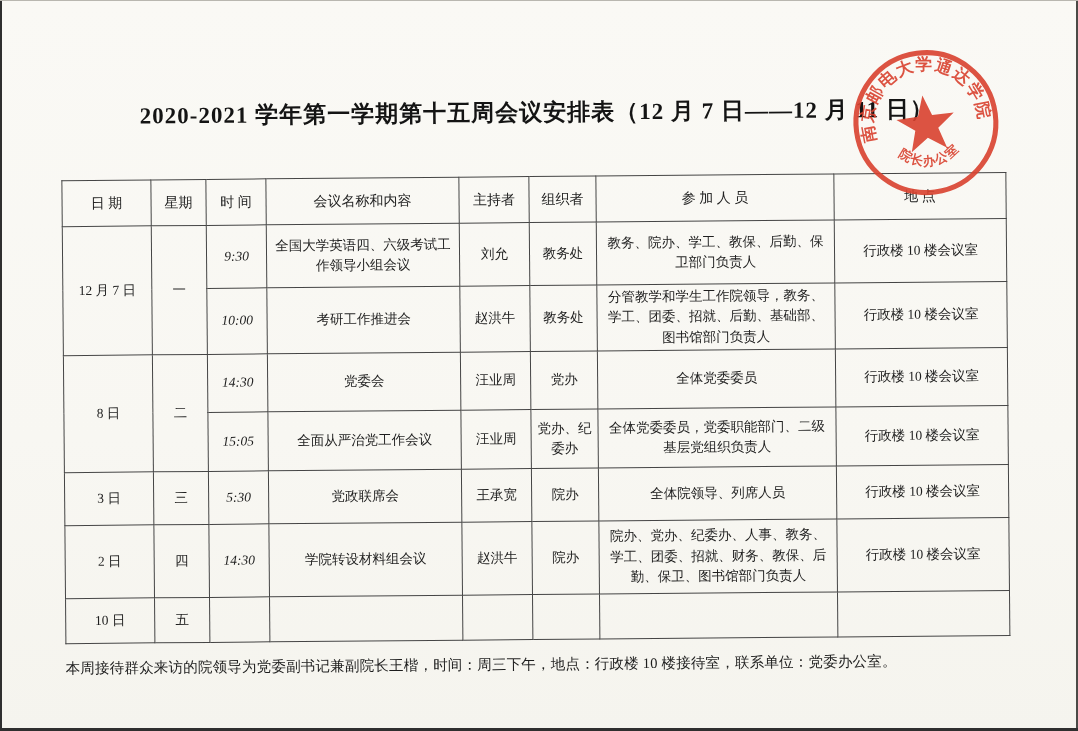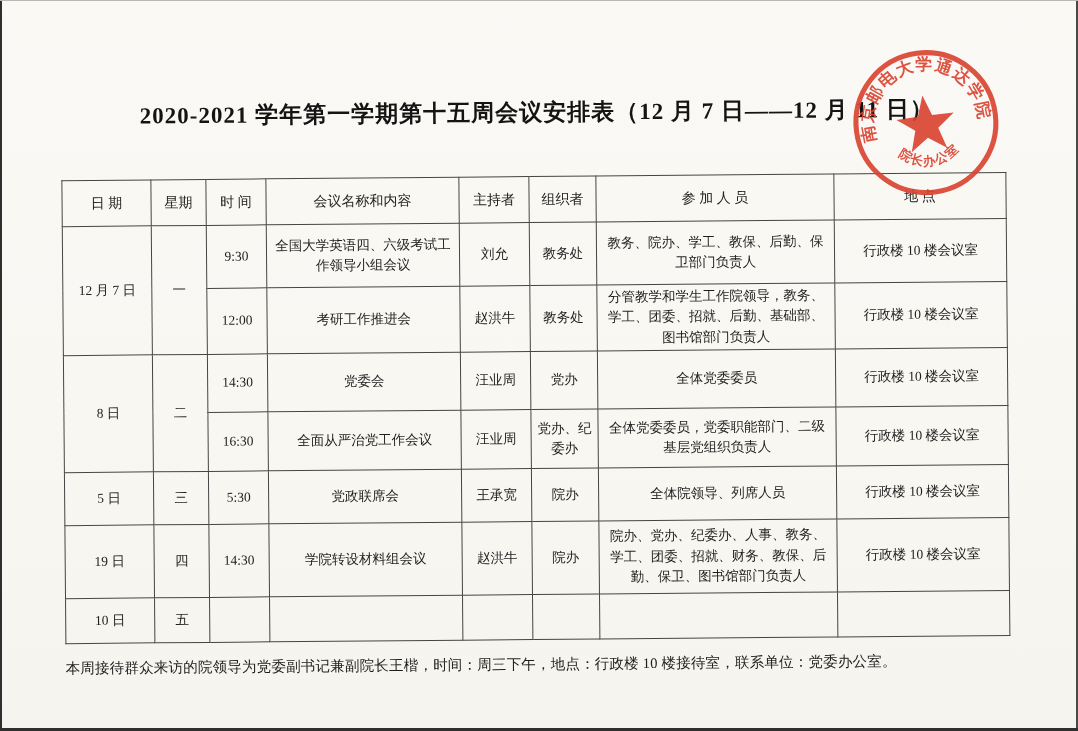--- a/index.html
+++ b/index.html
@@ -41,21 +41,21 @@
     font-size:13.5px;line-height:1.5;
     padding:2px 5px;
     overflow:hidden;
   }
   table.schedule th{font-size:14px;color:#222;}
   tr.r-h{height:46px;}
   tr.r1{height:63px;} tr.r2{height:56px;} tr.r3{height:58px;}
   tr.r4{height:59px;} tr.r5{height:53px;} tr.r6{height:73px;}
   tr.r7{height:45px;}
   td.c-part{font-size:13px;line-height:1.6;padding:2px 7px;}
-  td.c-time{font-size:14px;}
+  td.c-time{font-size:14px;font-style:italic;}
   td.c-loc{font-size:13.5px;}
   .footer-note{
     position:absolute;left:63px;top:655px;width:950px;
     font-size:14.5px;color:#1d1d1d;letter-spacing:0.2px;
   }
   .stamp{
     position:absolute;left:852px;top:50px;
     width:152px;height:152px;z-index:20;
     opacity:0.9;
     transform:rotate(-7deg);
@@ -98,61 +98,61 @@
           <td rowspan="2" class="c-week">一</td>
           <td class="c-time">9:30</td>
           <td class="c-name">全国大学英语四、六级考试工作领导小组会议</td>
           <td class="c-host">刘允</td>
           <td class="c-org">教务处</td>
           <td class="c-part">教务、院办、学工、教保、后勤、保卫部门负责人</td>
           <td class="c-loc">行政楼 10 楼会议室</td>
         </tr>
 
         <tr class="r2">
-          <td class="c-time">12:00</td>
+          <td class="c-time">10:00</td>
           <td class="c-name">考研工作推进会</td>
           <td class="c-host">赵洪牛</td>
           <td class="c-org">教务处</td>
           <td class="c-part">分管教学和学生工作院领导，教务、学工、团委、招就、后勤、基础部、图书馆部门负责人</td>
           <td class="c-loc">行政楼 10 楼会议室</td>
         </tr>
 
         <tr class="r3">
           <td rowspan="2" class="c-date">8 日</td>
           <td rowspan="2" class="c-week">二</td>
           <td class="c-time">14:30</td>
           <td class="c-name">党委会</td>
           <td class="c-host">汪业周</td>
           <td class="c-org">党办</td>
           <td class="c-part">全体党委委员</td>
           <td class="c-loc">行政楼 10 楼会议室</td>
         </tr>
 
         <tr class="r4">
-          <td class="c-time">16:30</td>
+          <td class="c-time">15:05</td>
           <td class="c-name">全面从严治党工作会议</td>
           <td class="c-host">汪业周</td>
           <td class="c-org">党办、纪委办</td>
           <td class="c-part">全体党委委员，党委职能部门、二级基层党组织负责人</td>
           <td class="c-loc">行政楼 10 楼会议室</td>
         </tr>
 
         <tr class="r5">
-          <td class="c-date">5 日</td>
+          <td class="c-date">3 日</td>
           <td class="c-week">三</td>
           <td class="c-time">5:30</td>
           <td class="c-name">党政联席会</td>
           <td class="c-host">王承宽</td>
           <td class="c-org">院办</td>
           <td class="c-part">全体院领导、列席人员</td>
           <td class="c-loc">行政楼 10 楼会议室</td>
         </tr>
 
         <tr class="r6">
-          <td class="c-date">19 日</td>
+          <td class="c-date">2 日</td>
           <td class="c-week">四</td>
           <td class="c-time">14:30</td>
           <td class="c-name">学院转设材料组会议</td>
           <td class="c-host">赵洪牛</td>
           <td class="c-org">院办</td>
           <td class="c-part">院办、党办、纪委办、人事、教务、学工、团委、招就、财务、教保、后勤、保卫、图书馆部门负责人</td>
           <td class="c-loc">行政楼 10 楼会议室</td>
         </tr>
 
         <tr class="r7">

